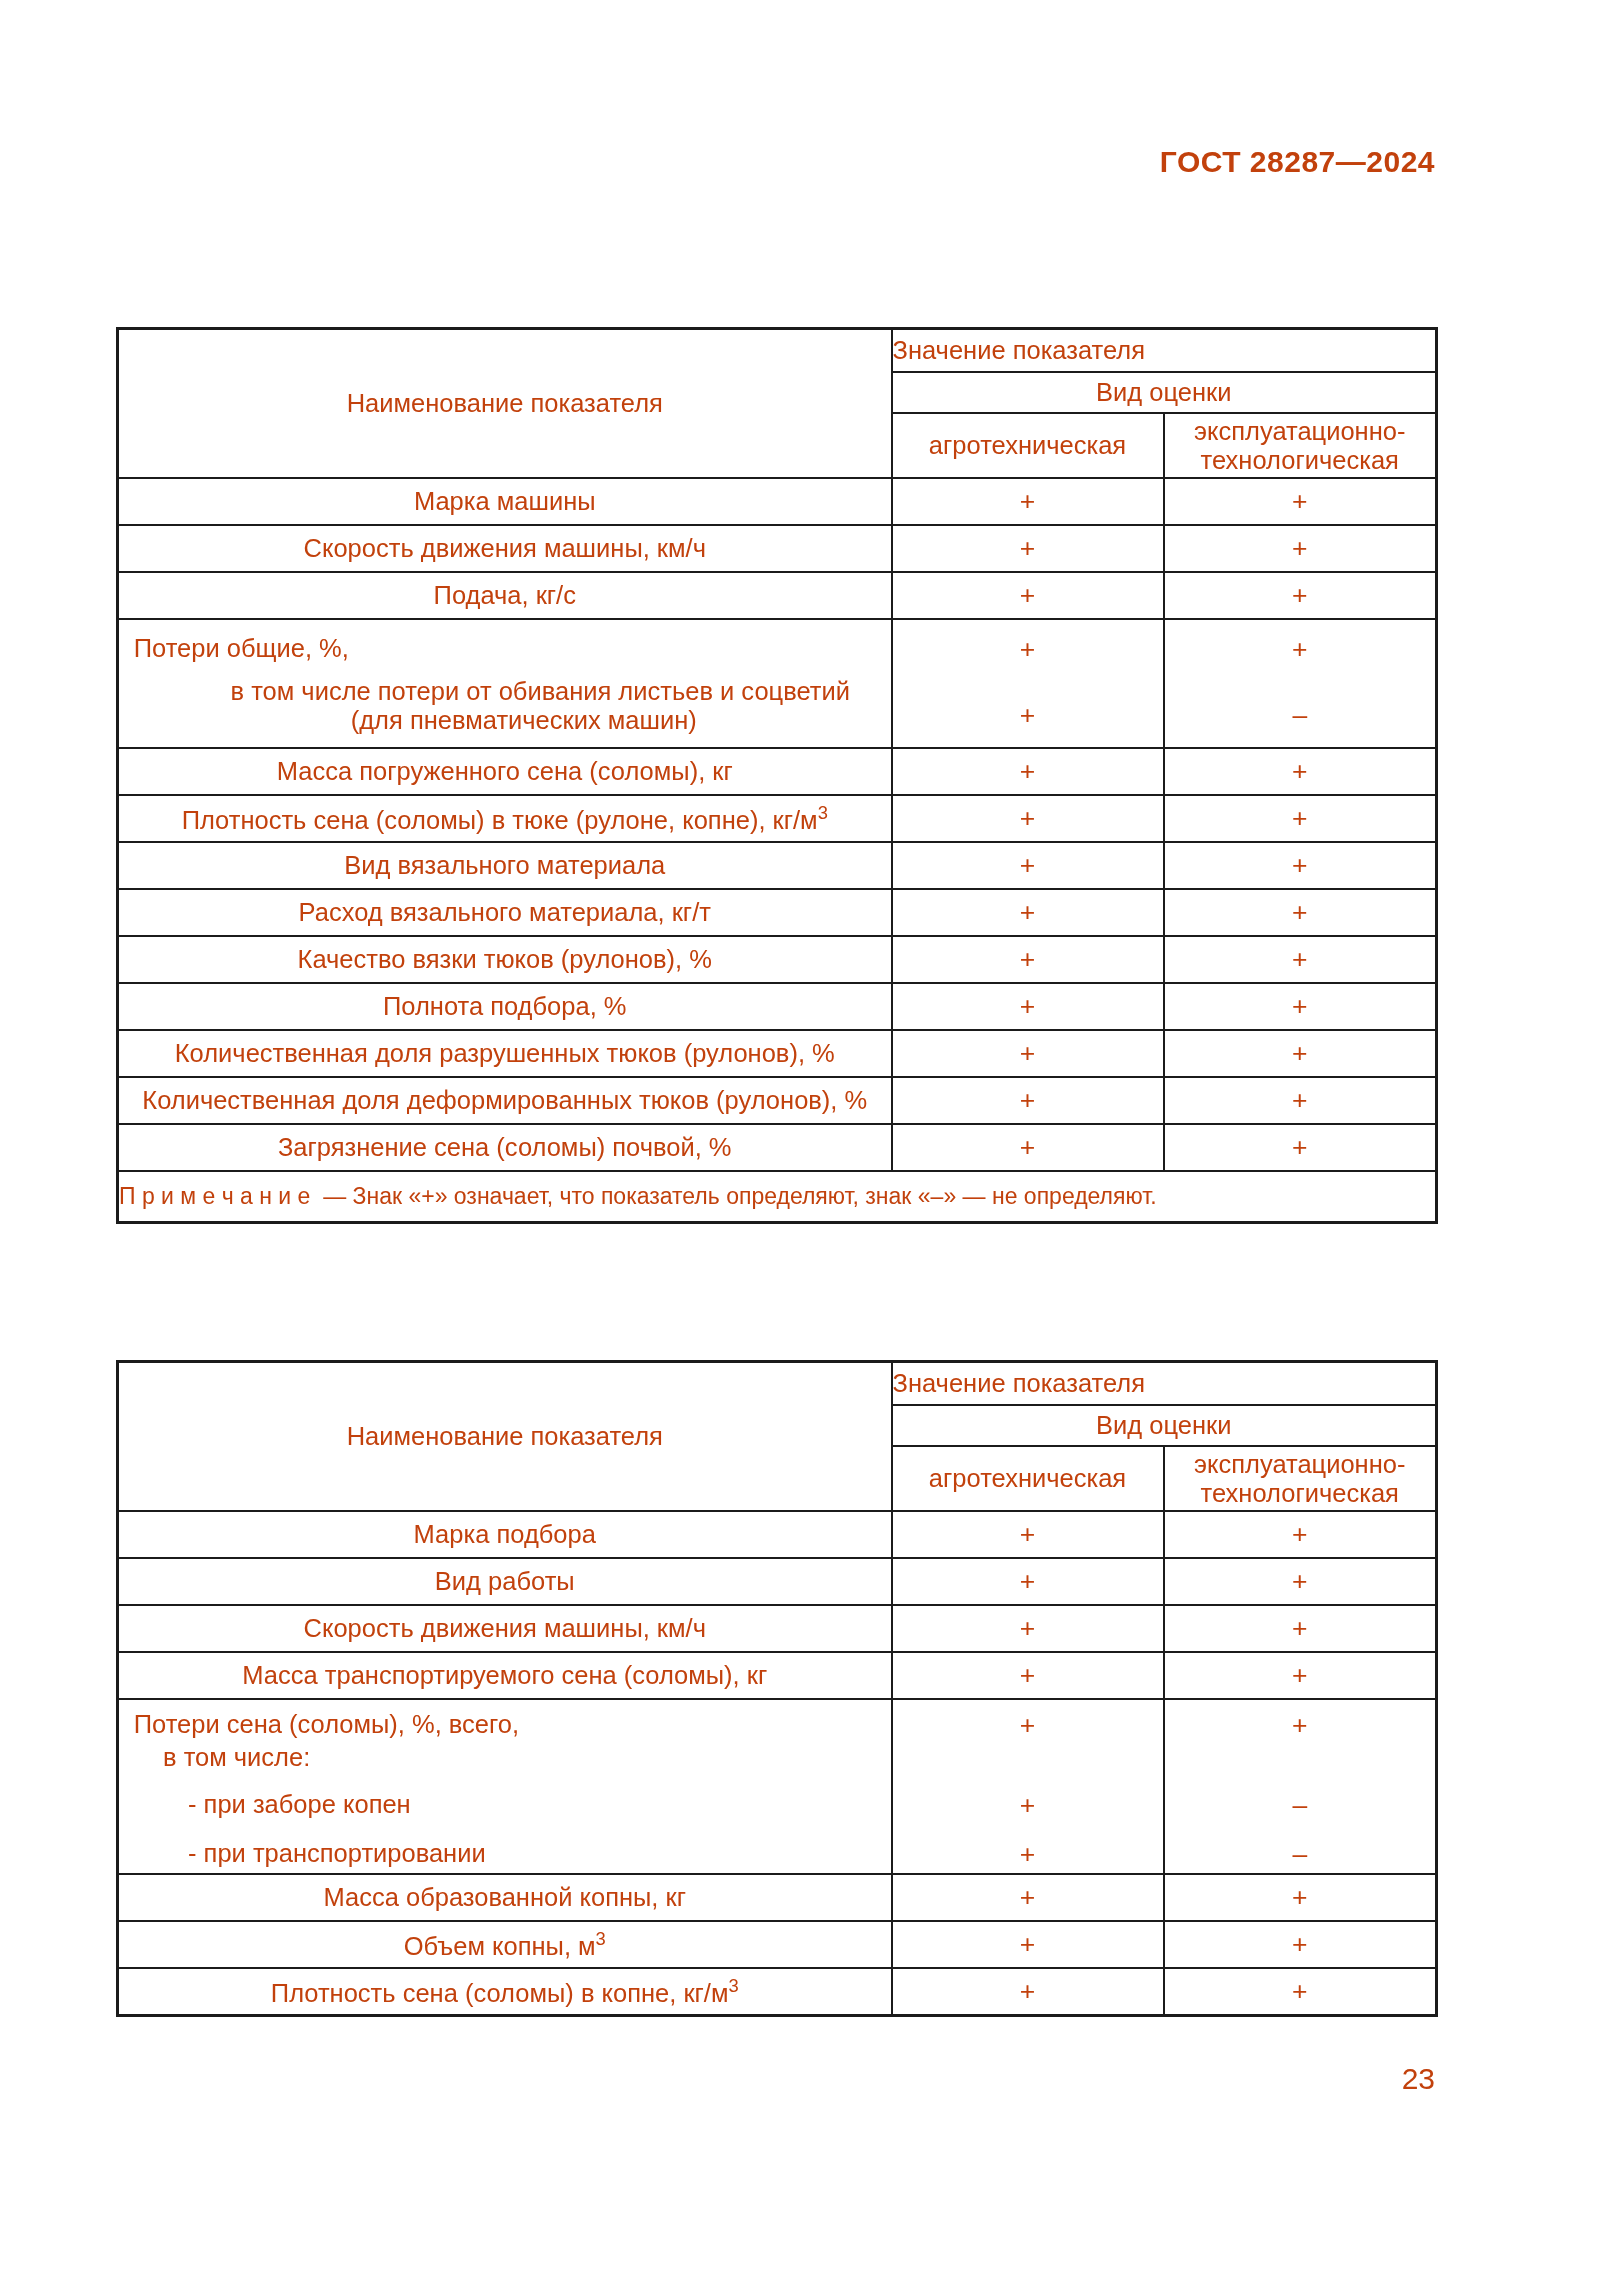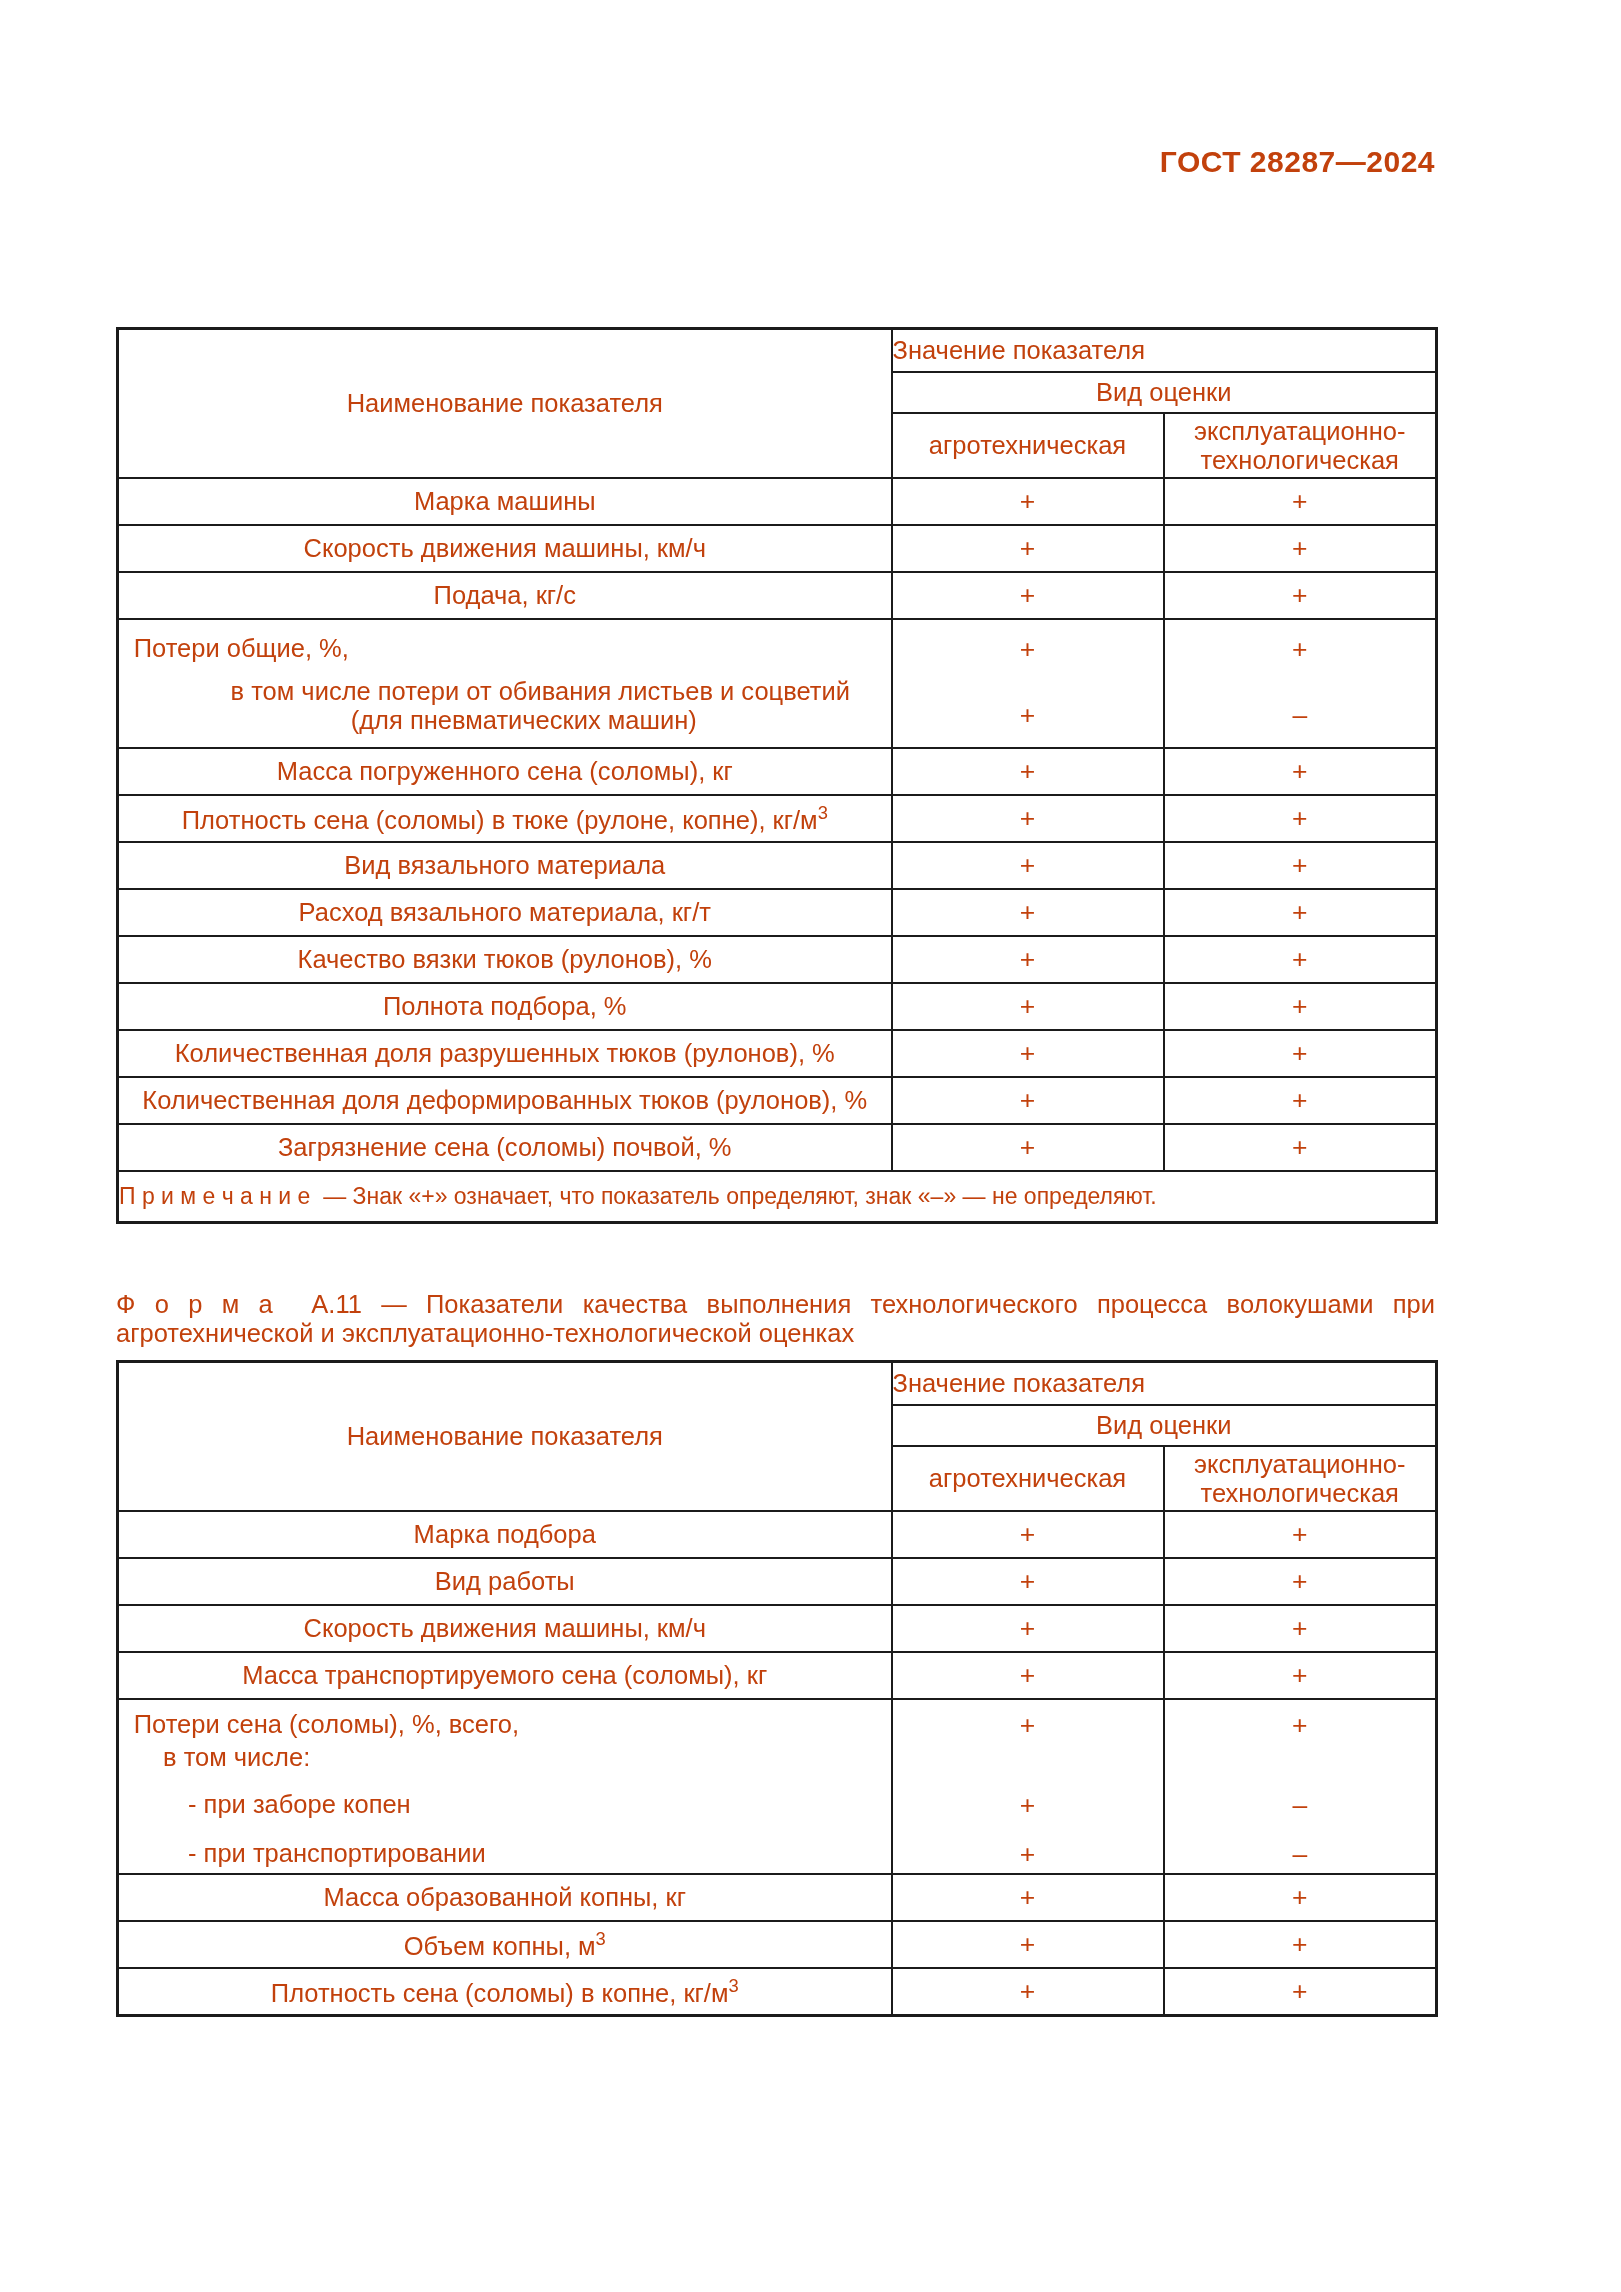--- a/index.html
+++ b/index.html
@@ -196,21 +196,20 @@
         <td class="name">Загрязнение сена (соломы) почвой, %</td>
         <td class="mark">+</td>
         <td class="mark">+</td>
       </tr>
       <tr>
         <td class="note" colspan="3">П р и м е ч а н и е&nbsp; — Знак «+» означает, что показатель определяют, знак «–» — не определяют.</td>
       </tr>
     </tbody>
   </table>
 
-  <p class="caption" id="caption-a11">Ф о р м а&nbsp; А.11 — Показатели качества выполнения технологического процесса волокушами при агротехнической и эксплуатационно-технологической оценках</p>
 
   <table class="gost" id="table-a11">
     <colgroup>
         <col class="col-name">
         <col class="col-agro">
         <col class="col-ekspl">
       </colgroup>
     <tbody>
       <tr>
         <td class="h-name" rowspan="3">Наименование показателя</td>
@@ -273,15 +272,16 @@
         <td class="mark">+</td>
       </tr>
       <tr class="std">
         <td class="name"><span>Плотность сена (соломы) в копне, кг/м</span><sup>3</sup></td>
         <td class="mark">+</td>
         <td class="mark">+</td>
       </tr>
     </tbody>
   </table>
 
+  <div class="page-number">23</div>
 
 </div>
 
 
 </body></html>

